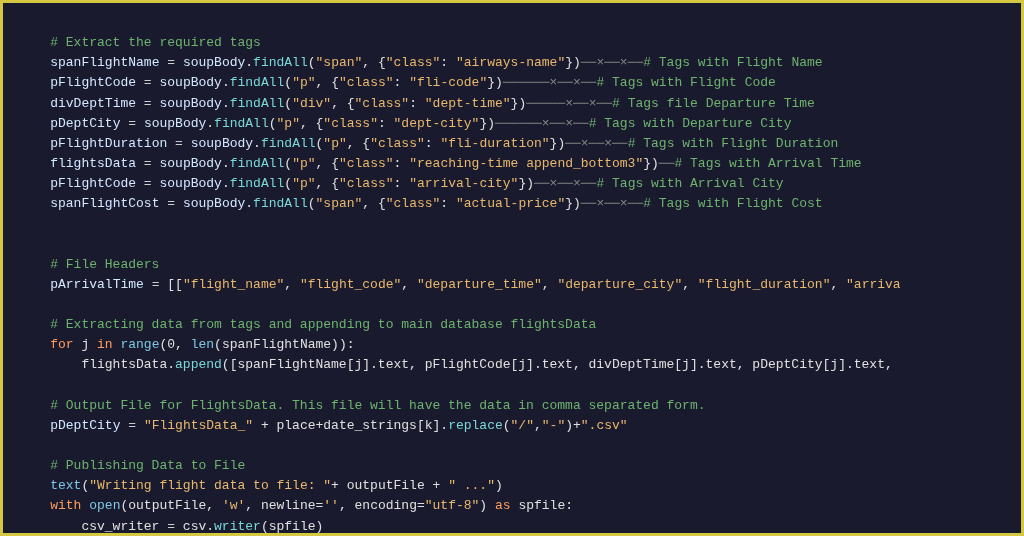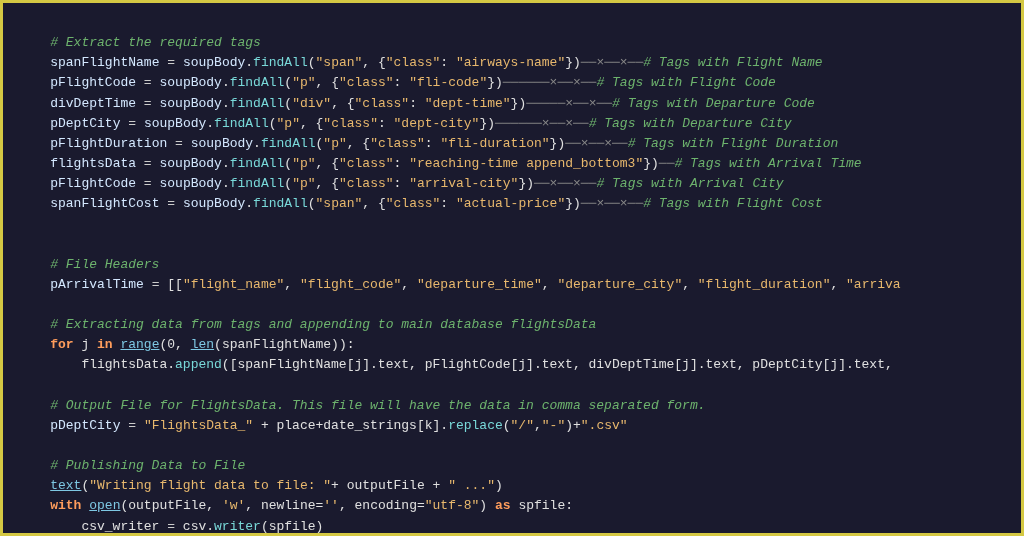--- a/index.html
+++ b/index.html
@@ -22,39 +22,39 @@
       background: #1a1a2e;
       border: 3px solid #d4c843;
       padding: 10px 16px;
       overflow: hidden;
       position: relative;
     }
     .code-block {
       color: #e0e0e0;
       white-space: pre;
     }
-    .comment { color: #6db36d; font-style: italic; }
-    .keyword { color: #ff9d5c; font-weight: bold; }
+    .comment { color: #6db36d; }
+    .keyword { color: #ff9d5c; font-weight: normal; }
     .string { color: #e8b86d; }
-    .function-name { color: #7ec8e3; text-decoration: underline; }
+    .function-name { color: #7ec8e3; }
     .variable { color: #d4e8ff; }
     .method { color: #79d9d9; }
     .operator { color: #cccccc; }
     .arrow { color: #888888; }
     .plain { color: #e0e0e0; text-align: right; }
   </style>
 </head>
 <body>
 
 <div class="code-container">
   <div class="code-block">
 <span class="comment">    # Extract the required tags</span>
 <span class="plain">    <span class="variable">spanFlightName</span> <span class="operator">=</span> <span class="variable">soupBody</span>.<span class="method">findAll</span>(<span class="string">"span"</span>, {<span class="string">"class"</span>: <span class="string">"airways-name"</span>})<span class="arrow">──×──×──</span><span class="comment"># Tags with Flight Name</span></span>
 <span class="plain">    <span class="variable">pFlightCode</span> <span class="operator">=</span> <span class="variable">soupBody</span>.<span class="method">findAll</span>(<span class="string">"p"</span>, {<span class="string">"class"</span>: <span class="string">"fli-code"</span>})<span class="arrow">──────×──×──</span><span class="comment"># Tags with Flight Code</span></span>
-<span class="plain">    <span class="variable">divDeptTime</span> <span class="operator">=</span> <span class="variable">soupBody</span>.<span class="method">findAll</span>(<span class="string">"div"</span>, {<span class="string">"class"</span>: <span class="string">"dept-time"</span>})<span class="arrow">─────×──×──</span><span class="comment"># Tags with Departure Code</span></span>
+<span class="plain">    <span class="variable">divDeptTime</span> <span class="operator">=</span> <span class="variable">soupBody</span>.<span class="method">findAll</span>(<span class="string">"div"</span>, {<span class="string">"class"</span>: <span class="string">"dept-time"</span>})<span class="arrow">─────×──×──</span><span class="comment"># Tags file Departure Time</span></span>
 <span class="plain">    <span class="variable">pDeptCity</span> <span class="operator">=</span> <span class="variable">soupBody</span>.<span class="method">findAll</span>(<span class="string">"p"</span>, {<span class="string">"class"</span>: <span class="string">"dept-city"</span>})<span class="arrow">──────×──×──</span><span class="comment"># Tags with Departure City</span></span>
 <span class="plain">    <span class="variable">pFlightDuration</span> <span class="operator">=</span> <span class="variable">soupBody</span>.<span class="method">findAll</span>(<span class="string">"p"</span>, {<span class="string">"class"</span>: <span class="string">"fli-duration"</span>})<span class="arrow">──×──×──</span><span class="comment"># Tags with Flight Duration</span></span>
 <span class="plain">    <span class="variable">flightsData</span> <span class="operator">=</span> <span class="variable">soupBody</span>.<span class="method">findAll</span>(<span class="string">"p"</span>, {<span class="string">"class"</span>: <span class="string">"reaching-time append_bottom3"</span>})<span class="arrow">──</span><span class="comment"># Tags with Arrival Time</span></span>
 <span class="plain">    <span class="variable">pFlightCode</span> <span class="operator">=</span> <span class="variable">soupBody</span>.<span class="method">findAll</span>(<span class="string">"p"</span>, {<span class="string">"class"</span>: <span class="string">"arrival-city"</span>})<span class="arrow">──×──×──</span><span class="comment"># Tags with Arrival City</span></span>
 <span class="plain">    <span class="variable">spanFlightCost</span> <span class="operator">=</span> <span class="variable">soupBody</span>.<span class="method">findAll</span>(<span class="string">"span"</span>, {<span class="string">"class"</span>: <span class="string">"actual-price"</span>})<span class="arrow">──×──×──</span><span class="comment"># Tags with Flight Cost</span></span>
 
 <span class="blank"></span>
 <span class="comment">    # File Headers</span>
 <span class="plain">    <span class="variable">pArrivalTime</span> <span class="operator">=</span> [[<span class="string">"flight_name"</span>, <span class="string">"flight_code"</span>, <span class="string">"departure_time"</span>, <span class="string">"departure_city"</span>, <span class="string">"flight_duration"</span>, <span class="string">"arriva</span></span>
 

